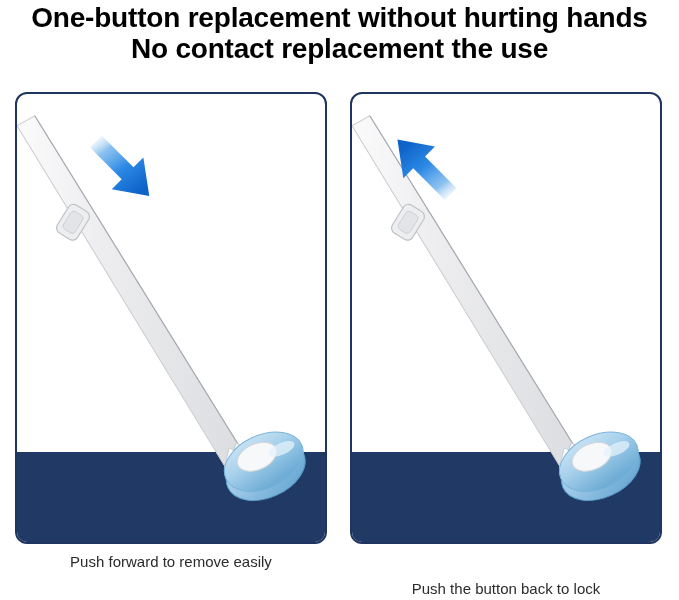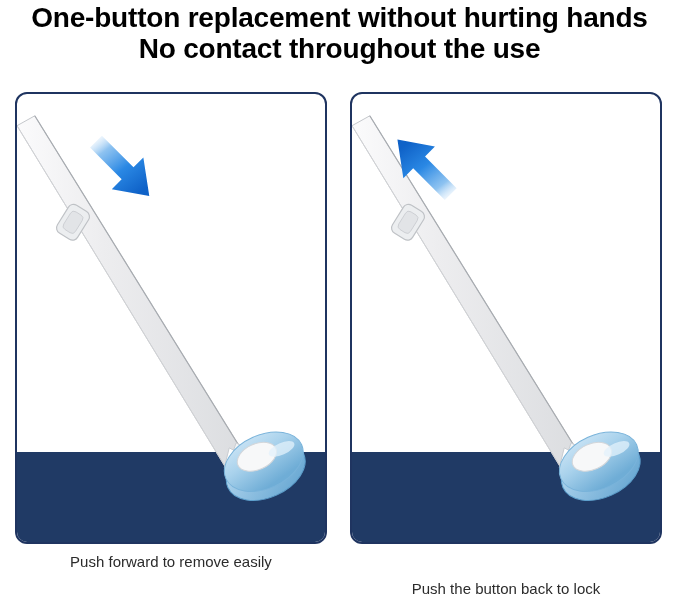--- a/index.html
+++ b/index.html
@@ -89,21 +89,21 @@
   .caption-left  { left: 15px; }
   .caption-right { left: 350px; margin-top: 27px; }
 </style>
 </head>
 <body>
 
 <div id="page">
 
   <div class="heading">
     <span class="heading-line">One-button replacement without hurting hands</span>
-    <span class="heading-line">No contact throughout the use</span>
+    <span class="heading-line">No contact replacement the use</span>
   </div>
 
   <div class="panel panel-left">
     <div class="floor"></div>
 
     <div class="scene">
       <svg viewBox="0 0 312 452" preserveAspectRatio="none" aria-hidden="true">
         <defs>
           <linearGradient id="poleGradL" x1="0" y1="0" x2="1" y2="0">
             <stop offset="0%" stop-color="#fbfbfc"></stop>

